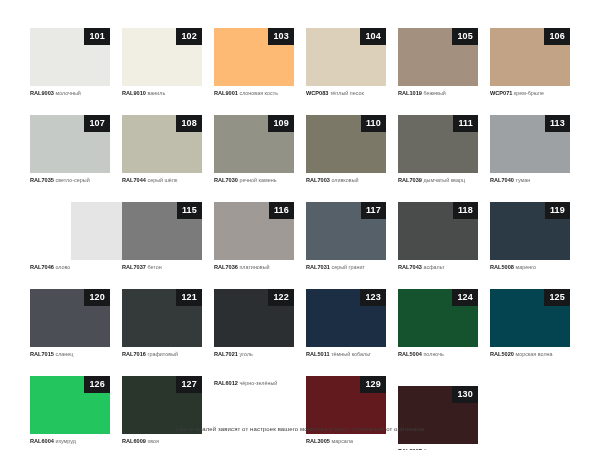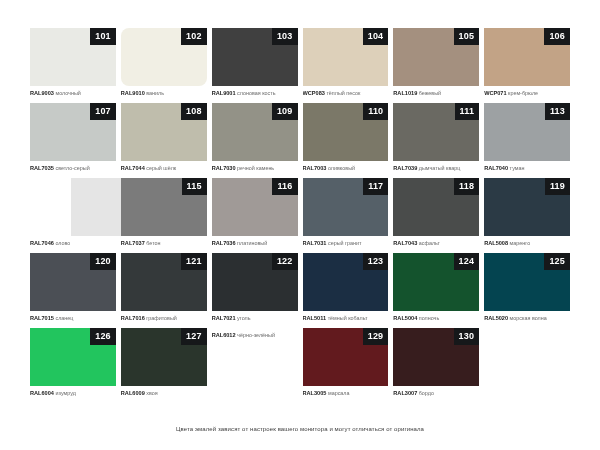--- a/index.html
+++ b/index.html
@@ -21,20 +21,21 @@
     box-sizing: border-box;
     padding: 28px 30px 0 30px;
     background: #ffffff;
   }
   #swatch-grid {
     display: grid;
     grid-template-columns: repeat(6, 1fr);
     grid-auto-rows: 75px;
     column-gap: 5px;
     row-gap: 0px;
+    gap: 12px;
   }
   .swatch-cell {
     position: relative;
     display: flex;
     flex-direction: column;
     height: 75px;
   }
   .swatch-chip {
     position: relative;
     flex: 0 0 58px;
@@ -91,27 +92,27 @@
 <div id="palette-sheet">
 
   <div id="swatch-grid">
       <div class="swatch-cell">
         <div class="swatch-chip" style="background: rgb(233, 234, 229);">
           <span class="swatch-number">101</span>
         </div>
         <div class="swatch-caption"><span class="swatch-code">RAL9003</span> <span class="swatch-name">молочный</span></div>
       </div>
       <div class="swatch-cell">
-        <div class="swatch-chip" style="background: rgb(241, 239, 228); border-radius: 8px;">
+        <div class="swatch-chip" style="background: rgb(241, 239, 228);">
           <span class="swatch-number">102</span>
         </div>
         <div class="swatch-caption"><span class="swatch-code">RAL9010</span> <span class="swatch-name">ваниль</span></div>
       </div>
       <div class="swatch-cell">
-        <div class="swatch-chip" style="background: #404040;">
+        <div class="swatch-chip" style="background: #fdba74;">
           <span class="swatch-number">103</span>
         </div>
         <div class="swatch-caption"><span class="swatch-code">RAL9001</span> <span class="swatch-name">слоновая кость</span></div>
       </div>
       <div class="swatch-cell">
         <div class="swatch-chip" style="background: rgb(221, 208, 186);">
           <span class="swatch-number">104</span>
         </div>
         <div class="swatch-caption"><span class="swatch-code">WCP083</span> <span class="swatch-name">тёплый песок</span></div>
       </div>
@@ -250,21 +251,21 @@
       <div class="swatch-cell">
         <div class="swatch-caption"><span class="swatch-code">RAL6012</span> <span class="swatch-name">чёрно-зелёный</span></div>
       </div>
       <div class="swatch-cell">
         <div class="swatch-chip" style="background: rgb(98, 26, 30);">
           <span class="swatch-number">129</span>
         </div>
         <div class="swatch-caption"><span class="swatch-code">RAL3005</span> <span class="swatch-name">марсала</span></div>
       </div>
       <div class="swatch-cell">
-        <div class="swatch-chip" style="background: rgb(55, 29, 30);">
+        <div class="swatch-chip" style="background: rgb(55, 29, 30); margin-top: 10px;">
           <span class="swatch-number">130</span>
         </div>
         <div class="swatch-caption"><span class="swatch-code">RAL3007</span> <span class="swatch-name">бордо</span></div>
       </div>
     </div>
 
   <div id="palette-footer">Цвета эмалей зависят от настроек вашего монитора и могут отличаться от оригинала</div>
 
 </div>
 

